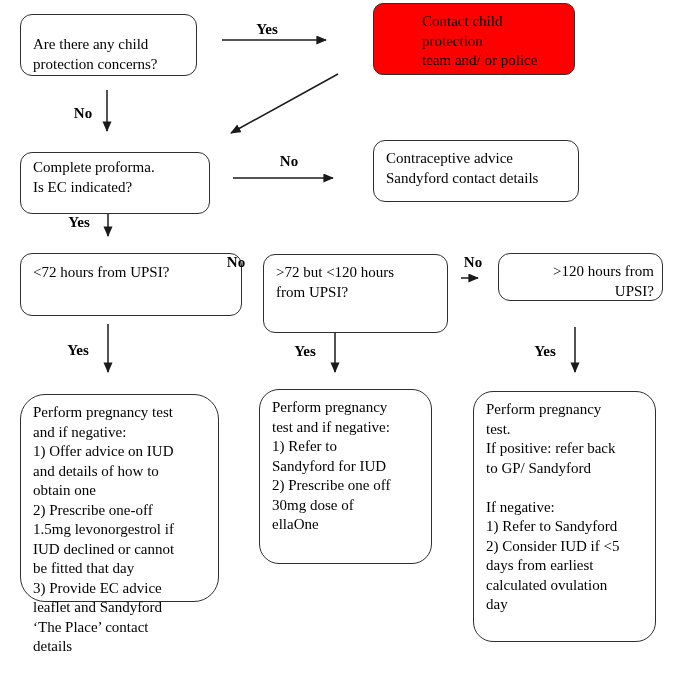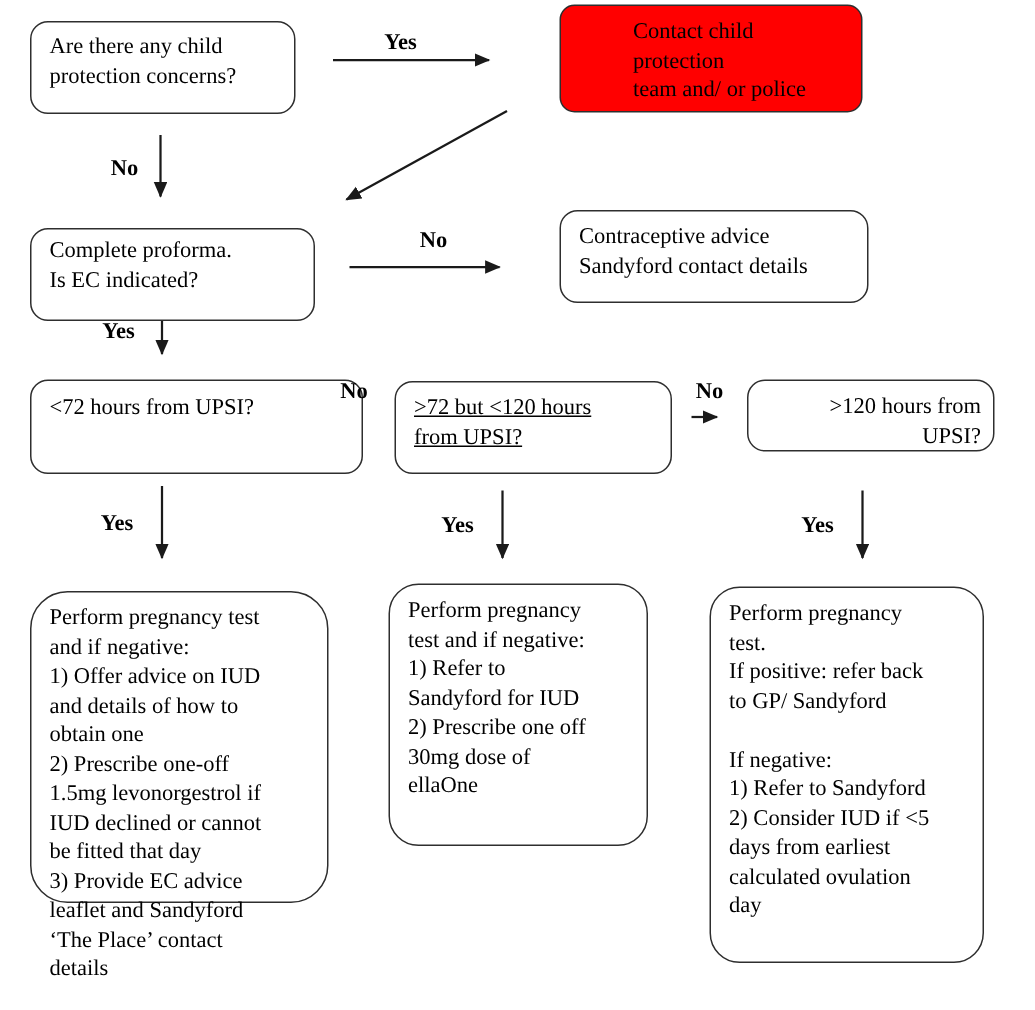--- a/index.html
+++ b/index.html
@@ -55,35 +55,35 @@
     <line x1="107" y1="90" x2="107" y2="131" marker-end="url(#ah)"></line>
     <line x1="233" y1="178" x2="333" y2="178" marker-end="url(#ah)"></line>
     <line x1="108" y1="207" x2="108" y2="236" marker-end="url(#ah)"></line>
     <line x1="224" y1="278" x2="240" y2="278" marker-end="url(#ah)"></line>
     <line x1="461" y1="278" x2="478" y2="278" marker-end="url(#ah)"></line>
     <line x1="108" y1="324" x2="108" y2="372" marker-end="url(#ah)"></line>
     <line x1="335" y1="327" x2="335" y2="372" marker-end="url(#ah)"></line>
     <line x1="575" y1="327" x2="575" y2="372" marker-end="url(#ah)"></line>
   </svg>
 
-  <div class="box" style="left:20px; top:14px; width:177px; height:62px; padding-top:7px;">Are there any child
+  <div class="box" style="left:20px; top:14px; width:177px; height:62px; padding-top:20px;">Are there any child
 protection concerns?</div>
 
   <div class="box" style="left: 373px; top: 3px; width: 202px; height: 72px; border-radius: 10px; background-color: rgb(255, 0, 0); padding-left: 48px;">Contact child protection
 team and/ or police</div>
 
   <div class="box" style="left:20px; top:152px; width:190px; height:62px; padding-top:5px;">Complete proforma.
 Is EC indicated?</div>
 
   <div class="box" style="left:373px; top:140px; width:206px; height:62px;">Contraceptive advice
 Sandyford contact details</div>
 
   <div class="box" style="left:20px; top:253px; width:222px; height:63px; padding-top:9px;">&lt;72 hours from UPSI?</div>
 
-  <div class="box" style="left:263px; top:254px; width:185px; height:62px;text-decoration:underline;">&gt;72 but &lt;120 hours
+  <div class="box" style="left:263px; top:254px; width:185px; height:79px;">&gt;72 but &lt;120 hours
 from UPSI?</div>
 
   <div class="box" style="left:498px; top:253px; width:165px; height:48px;text-align:right;">&gt;120 hours from
 UPSI?</div>
 
   <div class="box big" style="left:20px; top:394px; width:199px; height:208px;border-radius:25px;">Perform pregnancy test
 and if negative:
 1) Offer advice on IUD
 and details of how to
 obtain one

